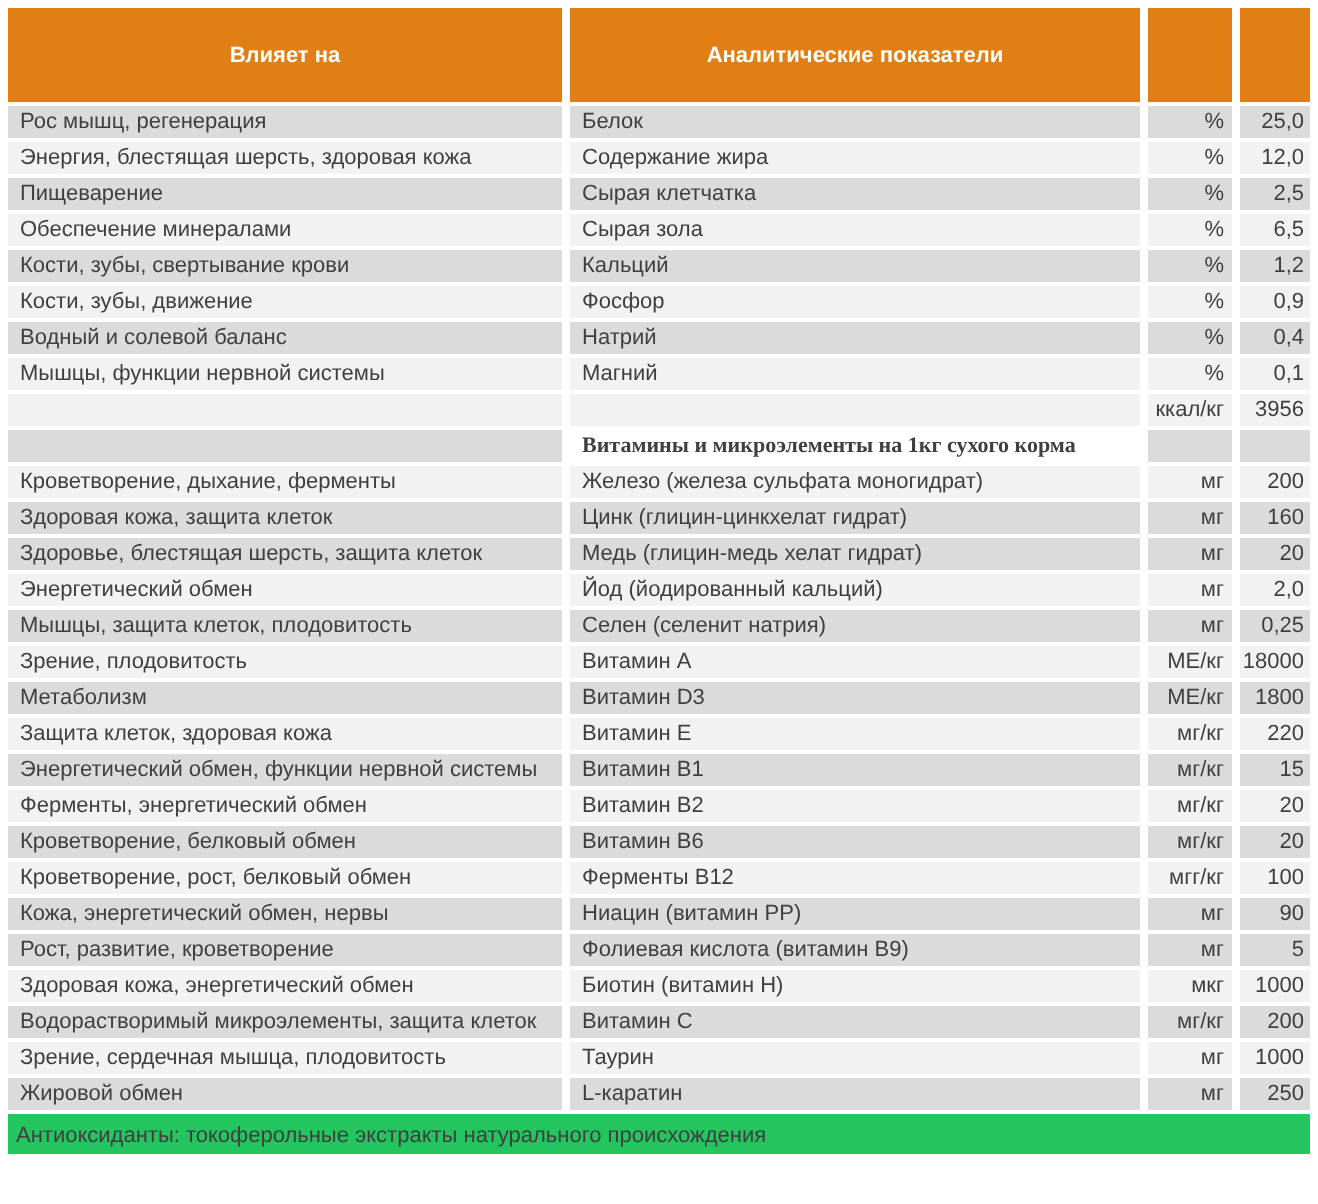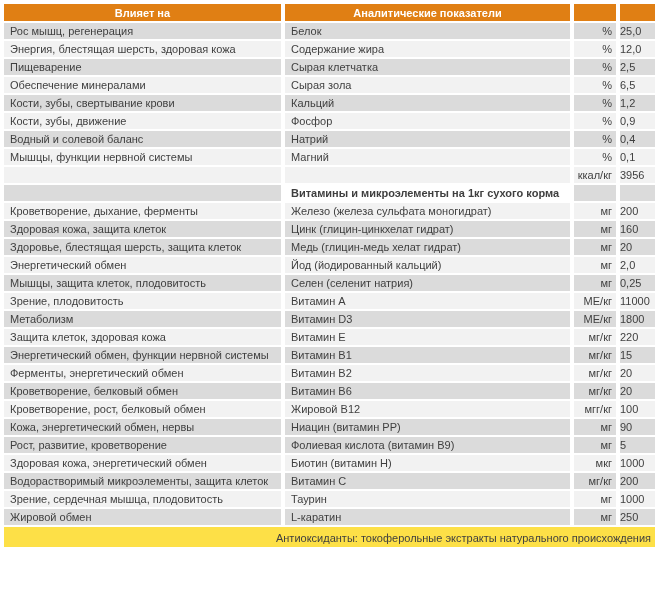--- a/index.html
+++ b/index.html
@@ -32,42 +32,43 @@
   col.c2 { width: 285px; }
   col.c3 { width: 42px; }
   col.c4 { width: 35px; }
   th {
     background: var(--header-bg);
     color: var(--header-text);
     font-weight: bold;
     font-size: 11px;
     height: 17px;
     text-align: center;
-    padding: 0 4px;
+    padding: 15px 4px;
     overflow: hidden;
     white-space: nowrap;
   }
   td {
     height: 16px;
     padding: 0 6px;
     vertical-align: middle;
     overflow: hidden;
     white-space: nowrap;
   }
   tbody tr.gray td { background: var(--row-gray); }
   tbody tr.light td { background: var(--row-light); }
   tbody td:nth-child(3) { text-align: right; padding: 0 4px 0 0; }
-  tbody td:nth-child(4) { text-align: left; padding: 0 3px 0 0; }
+  tbody td:nth-child(4) { text-align: right; padding: 0 3px 0 0; }
   tbody tr.section td:nth-child(2) {
     background: var(--section-bg);
     font-weight: bold;
+    font-family: Liberation Serif, serif;
   }
   tfoot td {
-    background: #fde047;
-    text-align: right;
+    background: #22c55e;
+    text-align: left;
     padding: 2px 4px 0 4px;
     height: 18px;
   }
 </style>
 </head>
 <body>
 
 <table>
   <colgroup>
     <col class="c1">
@@ -171,21 +172,21 @@
       <tr class="gray">
         <td>Мышцы, защита клеток, плодовитость</td>
         <td>Селен (селенит натрия)</td>
         <td>мг</td>
         <td>0,25</td>
       </tr>
       <tr class="light">
         <td>Зрение, плодовитость</td>
         <td>Витамин А</td>
         <td>МЕ/кг</td>
-        <td>11000</td>
+        <td>18000</td>
       </tr>
       <tr class="gray">
         <td>Метаболизм</td>
         <td>Витамин D3</td>
         <td>МЕ/кг</td>
         <td>1800</td>
       </tr>
       <tr class="light">
         <td>Защита клеток, здоровая кожа</td>
         <td>Витамин Е</td>
@@ -205,21 +206,21 @@
         <td>20</td>
       </tr>
       <tr class="gray">
         <td>Кроветворение, белковый обмен</td>
         <td>Витамин В6</td>
         <td>мг/кг</td>
         <td>20</td>
       </tr>
       <tr class="light">
         <td>Кроветворение, рост, белковый обмен</td>
-        <td>Жировой В12</td>
+        <td>Ферменты В12</td>
         <td>мгг/кг</td>
         <td>100</td>
       </tr>
       <tr class="gray">
         <td>Кожа, энергетический обмен, нервы</td>
         <td>Ниацин (витамин РР)</td>
         <td>мг</td>
         <td>90</td>
       </tr>
       <tr class="gray">

